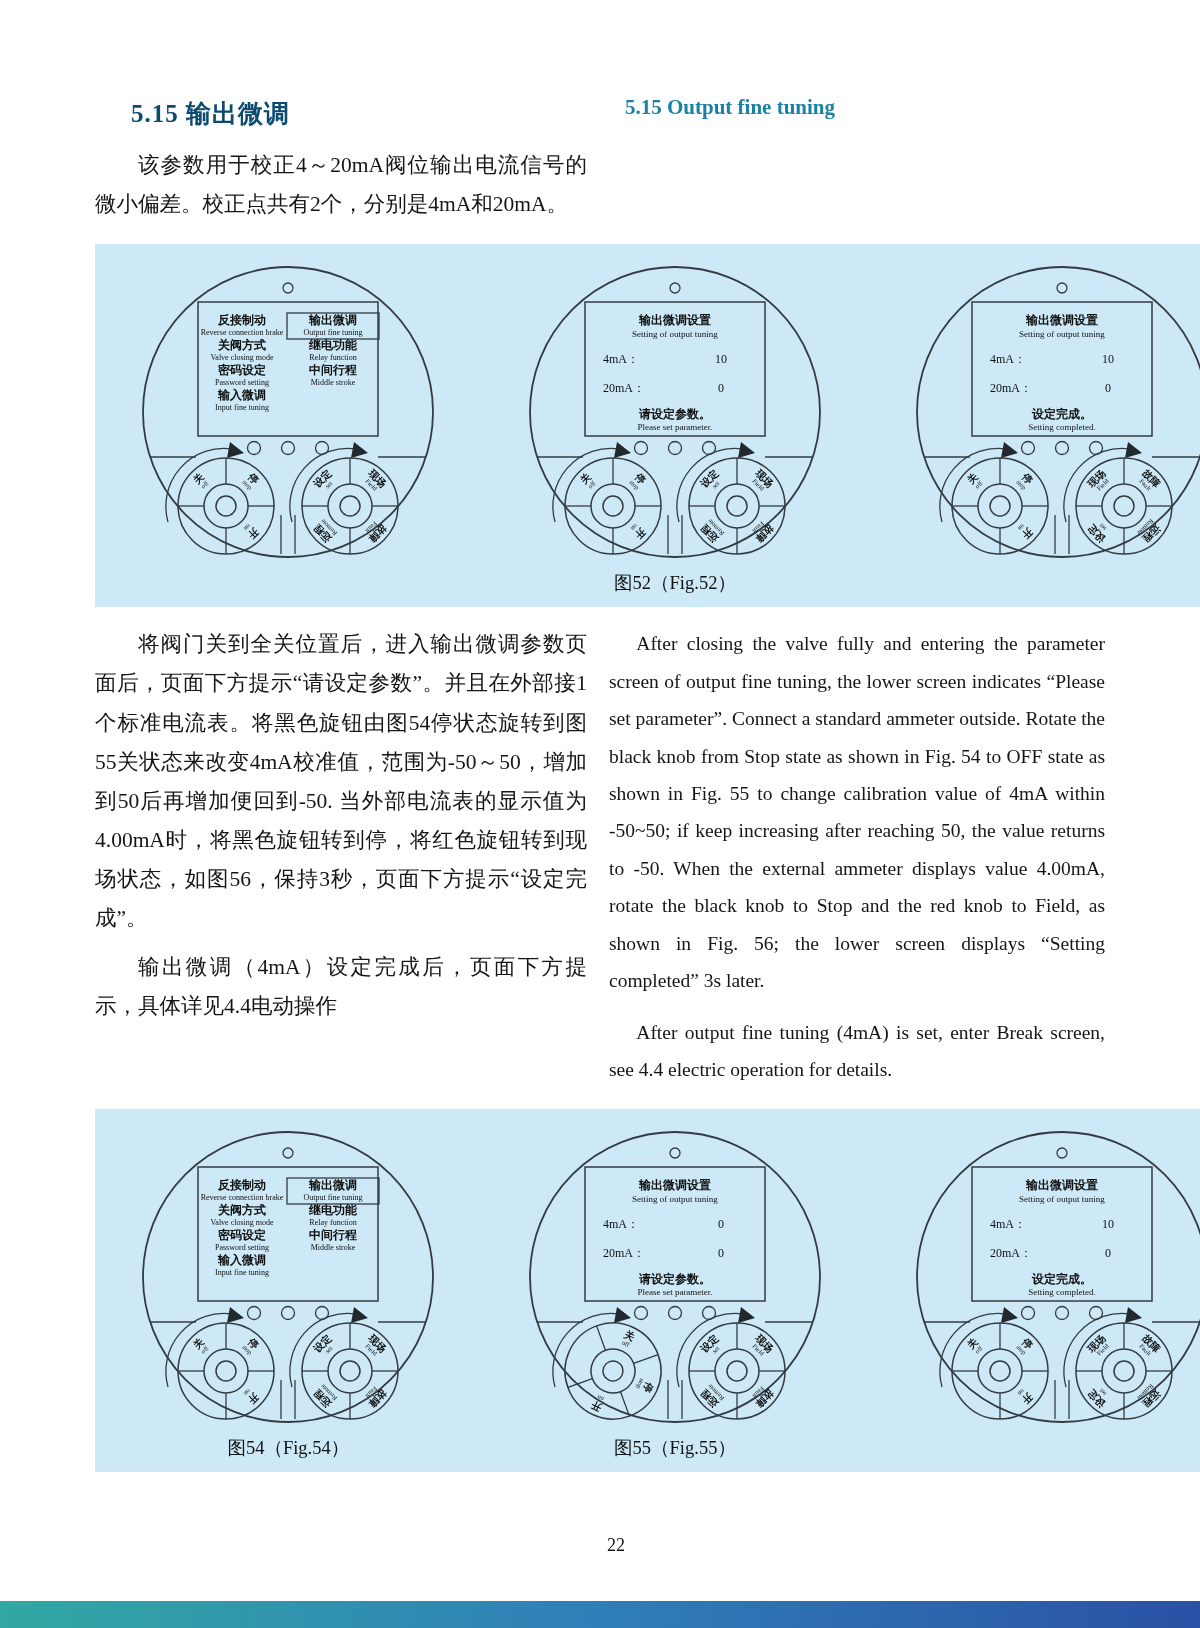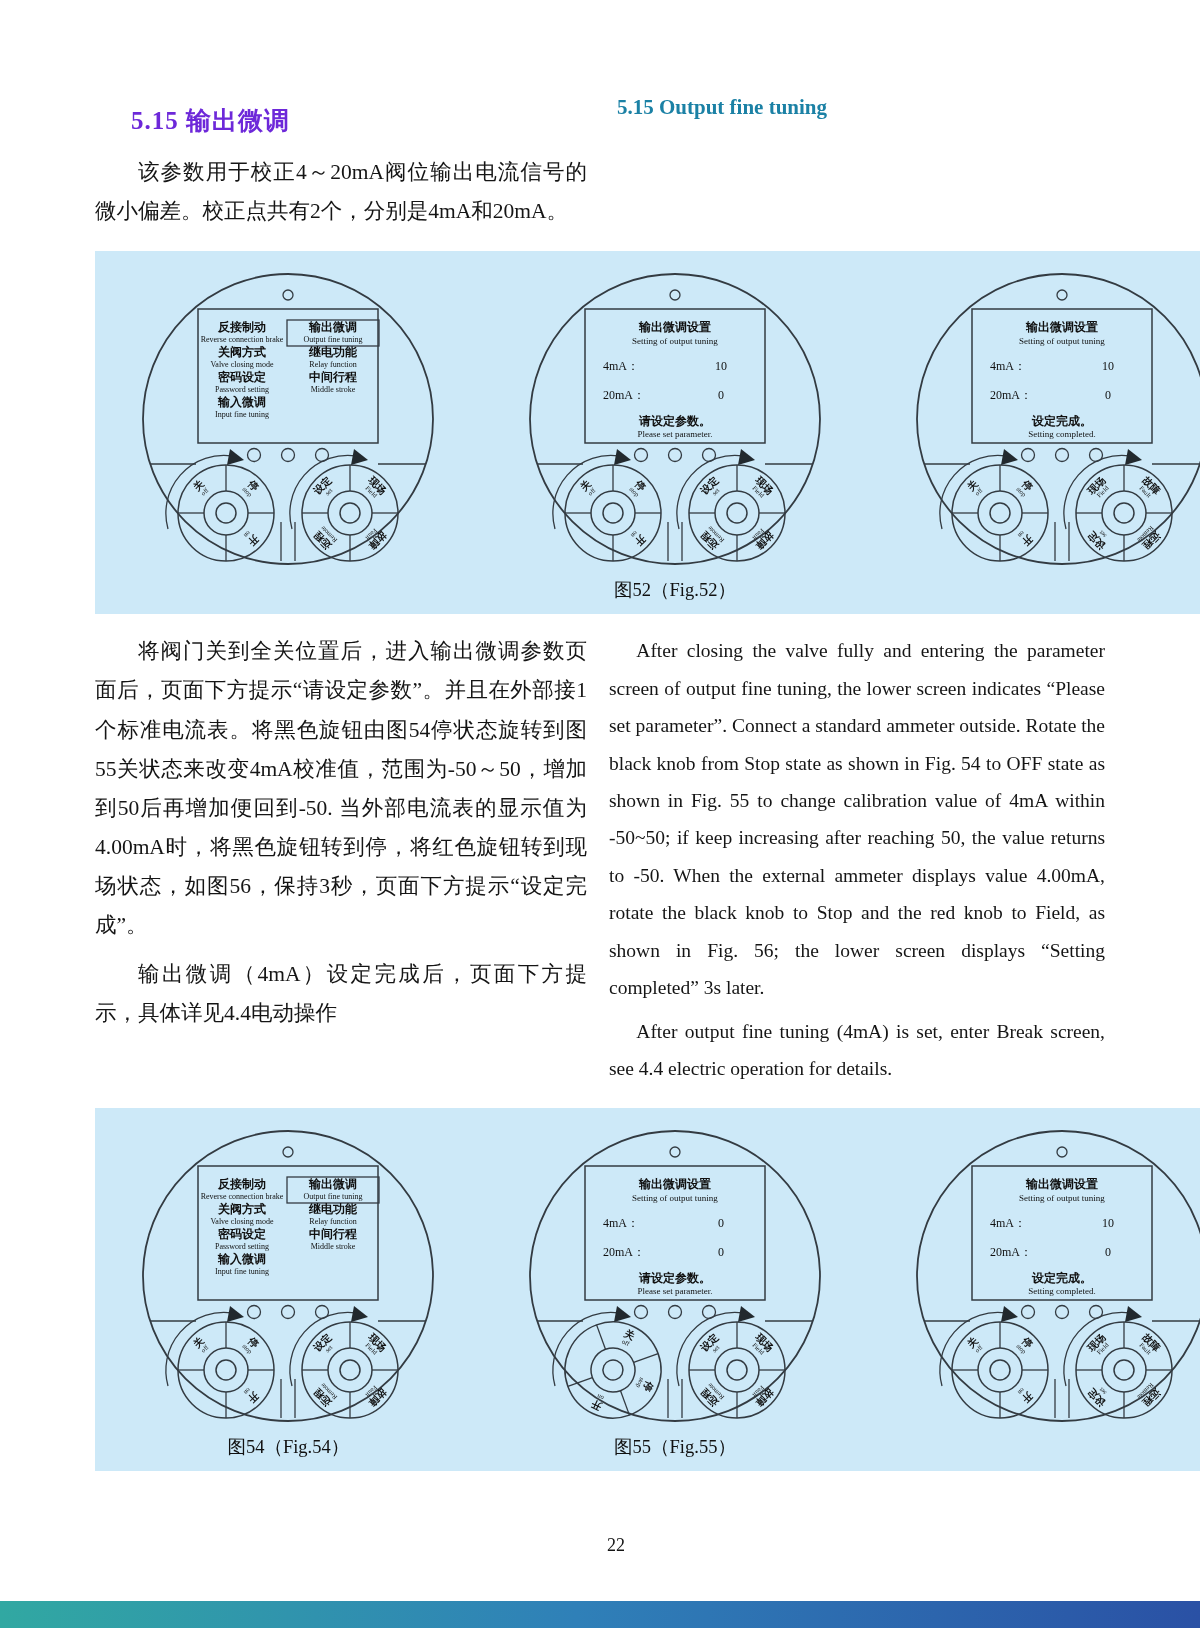--- a/index.html
+++ b/index.html
@@ -6,22 +6,22 @@
   body{
     width:1200px;height:1628px;position:relative;background:#ffffff;
     font-family:"Liberation Serif","DejaVu Serif",serif;color:#151515;
     overflow:hidden;
   }
   .content{padding:92px 95px 0 95px;}
   .cols{display:flex;gap:22px;}
   .col-l{width:492px;}
   .col-r{width:496px;}
   h2{font-weight:bold;margin:0;}
-  .h-cn{color:#6d28d9;font-size:25px;margin:12px 0 16px 36px;letter-spacing:1px;}
-  .h-en{color:#1b81a5;font-size:21px;margin:3px 0 16px 8px;}
+  .h-cn{color:#0c4a6e;font-size:25px;margin:5px 0 16px 36px;letter-spacing:1px;}
+  .h-en{color:#1b81a5;font-size:21px;margin:3px 0 16px 16px;}
   .cnp{font-size:21.5px;line-height:1.82;text-align:justify;margin:0;text-indent:2em;}
   .enp{font-size:19.5px;line-height:1.92;text-align:justify;margin:0;text-indent:1.4em;}
   .cnp + .cnp,.enp + .enp{margin-top:6px;}
   .panel{
     background:#cde9f8;width:1160px;margin:20px 0 0 0;
     padding:16px 0 12px 0;display:flex;justify-content:space-around;
   }
   .figure{width:330px;text-align:center;}
   .figcap{font-size:18.5px;margin-top:4px;color:#111;}
   svg .ln{fill:none;stroke:#333b42;stroke-width:1.5px;}
@@ -295,21 +295,21 @@
     </div>
   </div>
 
   <div class="cols" style="margin-top:18px;">
     <div class="col-l">
       <p class="cnp">将阀门关到全关位置后，进入输出微调参数页面后，页面下方提示“请设定参数”。并且在外部接1个标准电流表。将黑色旋钮由图54停状态旋转到图55关状态来改变4mA校准值，范围为-50～50，增加到50后再增加便回到-50. 当外部电流表的显示值为4.00mA时，将黑色旋钮转到停，将红色旋钮转到现场状态，如图56，保持3秒，页面下方提示“设定完成”。</p>
       <p class="cnp" style="margin-top:10px;">输出微调（4mA）设定完成后，页面下方提示，具体详见4.4电动操作</p>
     </div>
     <div class="col-r">
       <p class="enp">After closing the valve fully and entering the parameter screen of output fine tuning, the lower screen indicates “Please set parameter”. Connect a standard ammeter outside. Rotate the black knob from Stop state as shown in Fig. 54 to OFF state as shown in Fig. 55 to change calibration value of 4mA within -50~50; if keep increasing after reaching 50, the value returns to -50. When the external ammeter displays value 4.00mA, rotate the black knob to Stop and the red knob to Field, as shown in Fig. 56; the lower screen displays “Setting completed” 3s later.</p>
-      <p class="enp" style="margin-top:6px;">After output fine tuning (4mA) is set, enter Break screen, see 4.4 electric operation for details.</p>
+      <p class="enp" style="margin-top:14px;">After output fine tuning (4mA) is set, enter Break screen, see 4.4 electric operation for details.</p>
     </div>
   </div>
 
   <div class="panel">
     <div class="figure">
       <div class="figsvg"><svg width="310" height="302" viewBox="0 0 300 302">
             <circle class="ln" cx="150" cy="152" r="145" fill="none" style="stroke-width:1.8px"></circle>
             <circle class="ln2" cx="150" cy="28" r="5" fill="none"></circle>
             <rect class="ln" x="60" y="42" width="180" height="134" fill="none"></rect>
             <g>

